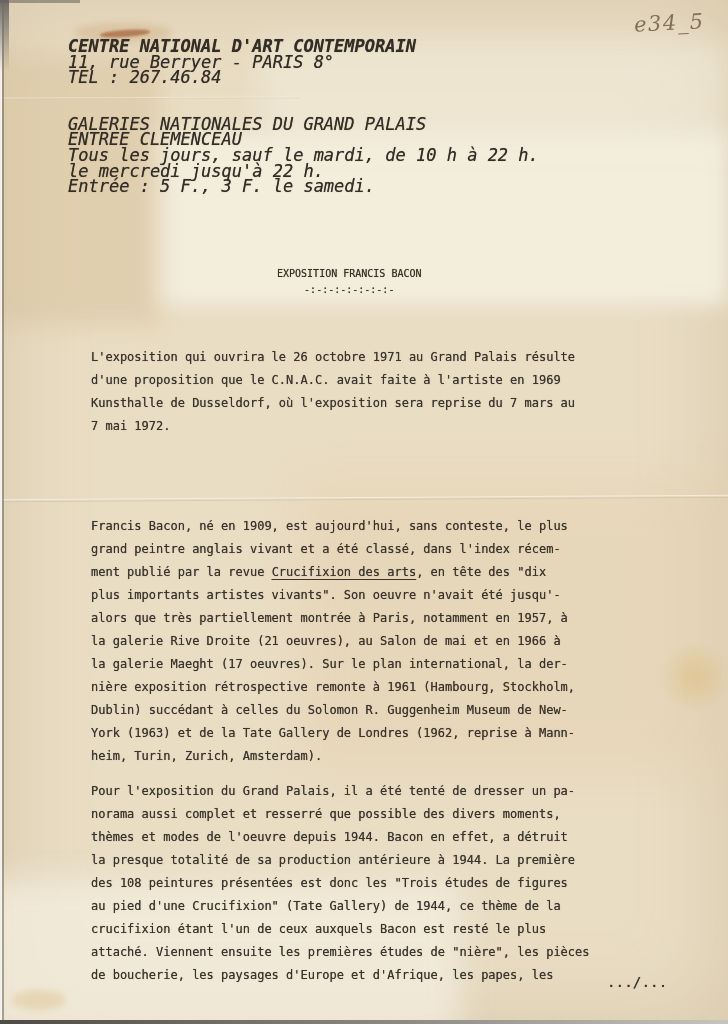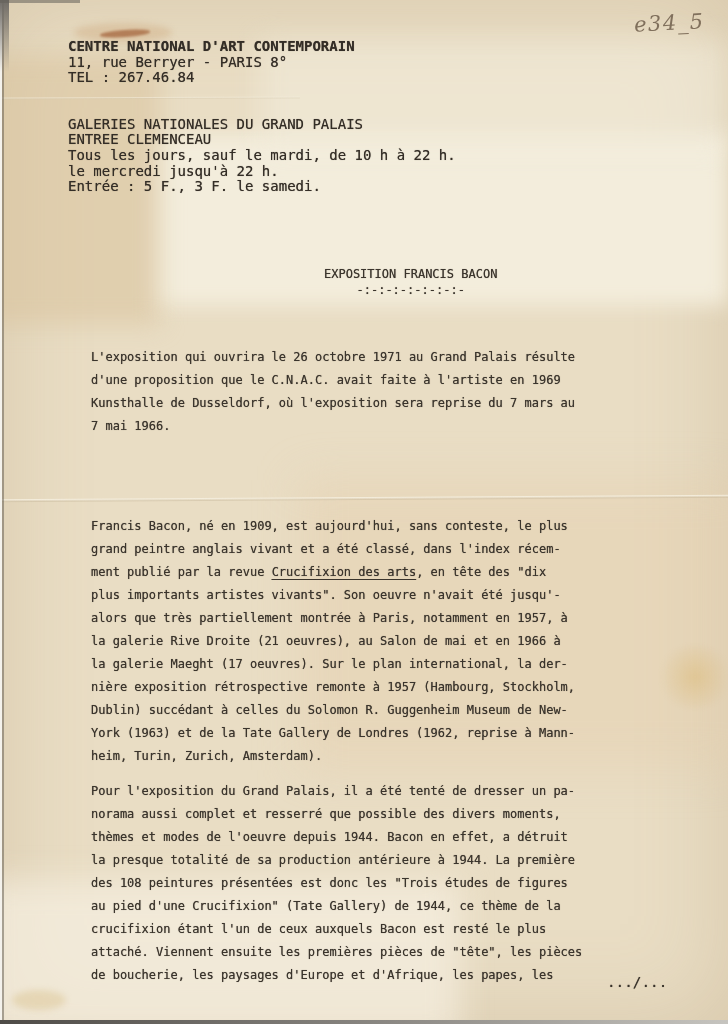--- a/index.html
+++ b/index.html
@@ -36,28 +36,28 @@
     background:rgba(206,172,102,0.28);filter:blur(3px);}
   .edge-left-white{left:0;top:0;width:2px;height:1024px;background:#f4f2ec;}
   .edge-left-dark{left:2px;top:0;width:2px;height:1024px;background:rgba(96,89,79,0.5);}
   .corner-topleft{left:0;top:0;width:9px;height:72px;
     background:linear-gradient(to bottom,#6f6b66,rgba(111,107,102,0));}
   .edge-top-dark{left:0;top:0;width:80px;height:3px;background:rgba(100,96,90,0.55);}
   .edge-bottom{left:0;top:1020px;width:728px;height:4px;
     background:linear-gradient(to right,#4e4b47,#8d8a85 55%,#c6c4bf);}
   
   .line{white-space:pre;text-shadow:0 0 0.7px rgba(56,48,40,0.75);}
-  .header-block{position:absolute;left:68px;top:39px;font-size:14px;line-height:15.6px;color:#332d26;}
+  .header-block{position:absolute;left:68px;top:39px;font-size:17px;line-height:15.6px;color:#332d26;font-style:italic;}
   .header-block .org-name{font-weight:bold;}
   .header-block .venue-gap{margin-top:31px;}
   .annotation{position:absolute;left:634px;top:11px;
     font-family:"DejaVu Serif","Liberation Serif",serif;font-style:italic;
     font-size:21px;letter-spacing:1.5px;color:#80705c;transform:rotate(-3deg);
     text-shadow:none;}
-  .title-block{position:absolute;left:277px;top:266px;font-size:12px;line-height:16px;color:#3a342c;margin-left:47px;}
+  .title-block{position:absolute;left:277px;top:266px;font-size:10px;line-height:16px;color:#3a342c;}
   .title-block .sep{text-align:center;}
   .para{position:absolute;left:91px;font-size:12px;line-height:23px;color:#3a342c;}
   .para-1{top:346px;}
   .para-2{top:479px;margin-top:36px;}
   .para-3{top:744px;margin-top:36px;}
   .u-span{text-decoration:underline;text-underline-offset:3px;}
   .footer-cont{position:absolute;left:607px;top:974px;font-size:14.3px;color:#38322a;}
 </style>
 </head>
 <body>
@@ -96,44 +96,44 @@
 
   <div class="title-block">
     <div class="line">EXPOSITION FRANCIS BACON</div>
     <div class="line sep">-:-:-:-:-:-:-:-</div>
   </div>
 
   <div class="para para-1">
     <div class="line">L'exposition qui ouvrira le 26 octobre 1971 au Grand Palais résulte</div>
     <div class="line">d'une proposition que le C.N.A.C. avait faite à l'artiste en 1969</div>
     <div class="line">Kunsthalle de Dusseldorf, où l'exposition sera reprise du 7 mars au</div>
-    <div class="line">7 mai 1966.</div>
+    <div class="line">7 mai 1972.</div>
   </div>
 
   <div class="para para-2">
     <div class="line">Francis Bacon, né en 1909, est aujourd'hui, sans conteste, le plus</div>
     <div class="line">grand peintre anglais vivant et a été classé, dans l'index récem-</div>
     <div class="line"><span>ment publié par la revue </span><span class="u-span">Crucifixion des arts</span><span>, en tête des "dix</span></div>
     <div class="line">plus importants artistes vivants". Son oeuvre n'avait été jusqu'-</div>
     <div class="line">alors que très partiellement montrée à Paris, notamment en 1957, à</div>
     <div class="line">la galerie Rive Droite (21 oeuvres), au Salon de mai et en 1966 à</div>
     <div class="line">la galerie Maeght (17 oeuvres). Sur le plan international, la der-</div>
-    <div class="line">nière exposition rétrospective remonte à 1957 (Hambourg, Stockholm,</div>
+    <div class="line">nière exposition rétrospective remonte à 1961 (Hambourg, Stockholm,</div>
     <div class="line">Dublin) succédant à celles du Solomon R. Guggenheim Museum de New-</div>
     <div class="line">York (1963) et de la Tate Gallery de Londres (1962, reprise à Mann-</div>
     <div class="line">heim, Turin, Zurich, Amsterdam).</div>
   </div>
 
   <div class="para para-3">
     <div class="line">Pour l'exposition du Grand Palais, il a été tenté de dresser un pa-</div>
     <div class="line">norama aussi complet et resserré que possible des divers moments,</div>
     <div class="line">thèmes et modes de l'oeuvre depuis 1944. Bacon en effet, a détruit</div>
     <div class="line">la presque totalité de sa production antérieure à 1944. La première</div>
     <div class="line">des 108 peintures présentées est donc les "Trois études de figures</div>
     <div class="line">au pied d'une Crucifixion" (Tate Gallery) de 1944, ce thème de la</div>
     <div class="line">crucifixion étant l'un de ceux auxquels Bacon est resté le plus</div>
-    <div class="line">attaché. Viennent ensuite les premières pièces de "tête", les pièces</div>
+    <div class="line">attaché. Viennent ensuite les premières études de "nière", les pièces</div>
     <div class="line">de boucherie, les paysages d'Europe et d'Afrique, les papes, les</div>
   </div>
 
   <div class="footer-cont line">.../...</div>
 
 </div>
 
 </body></html>

